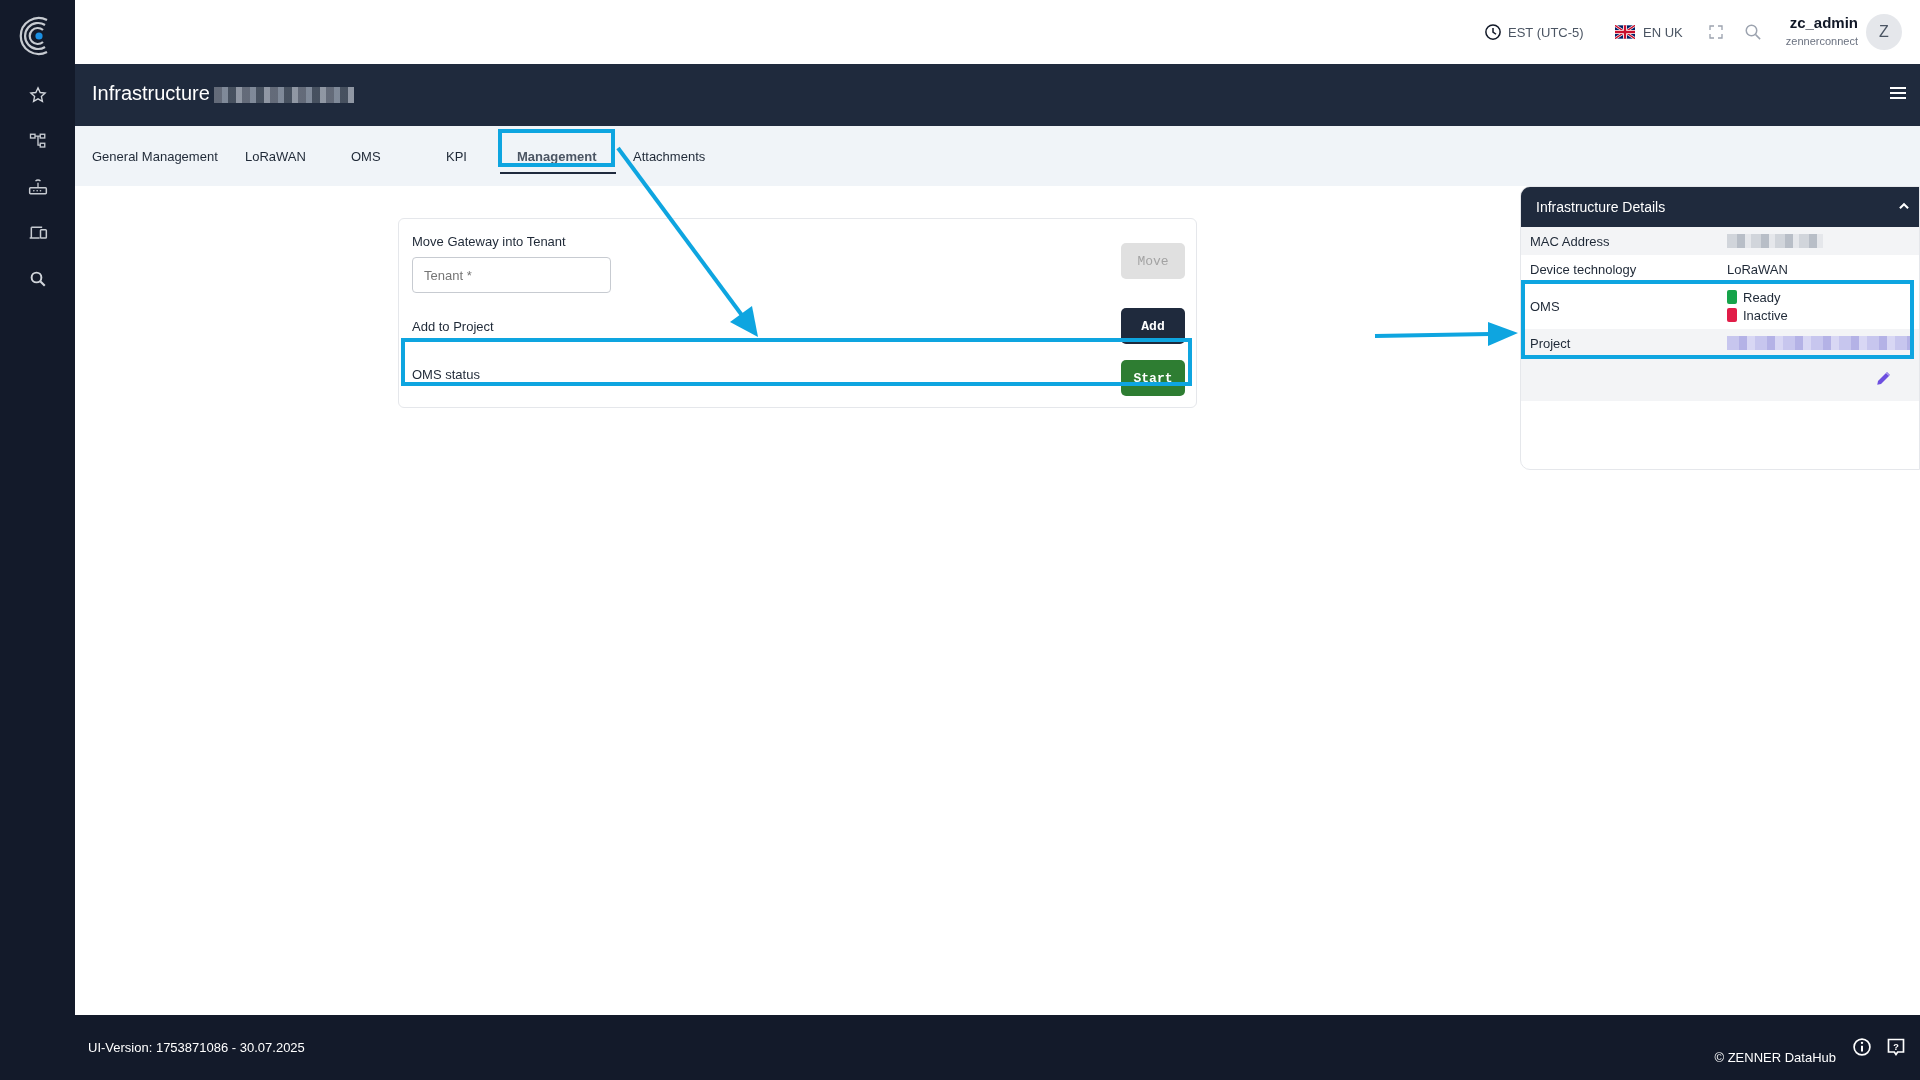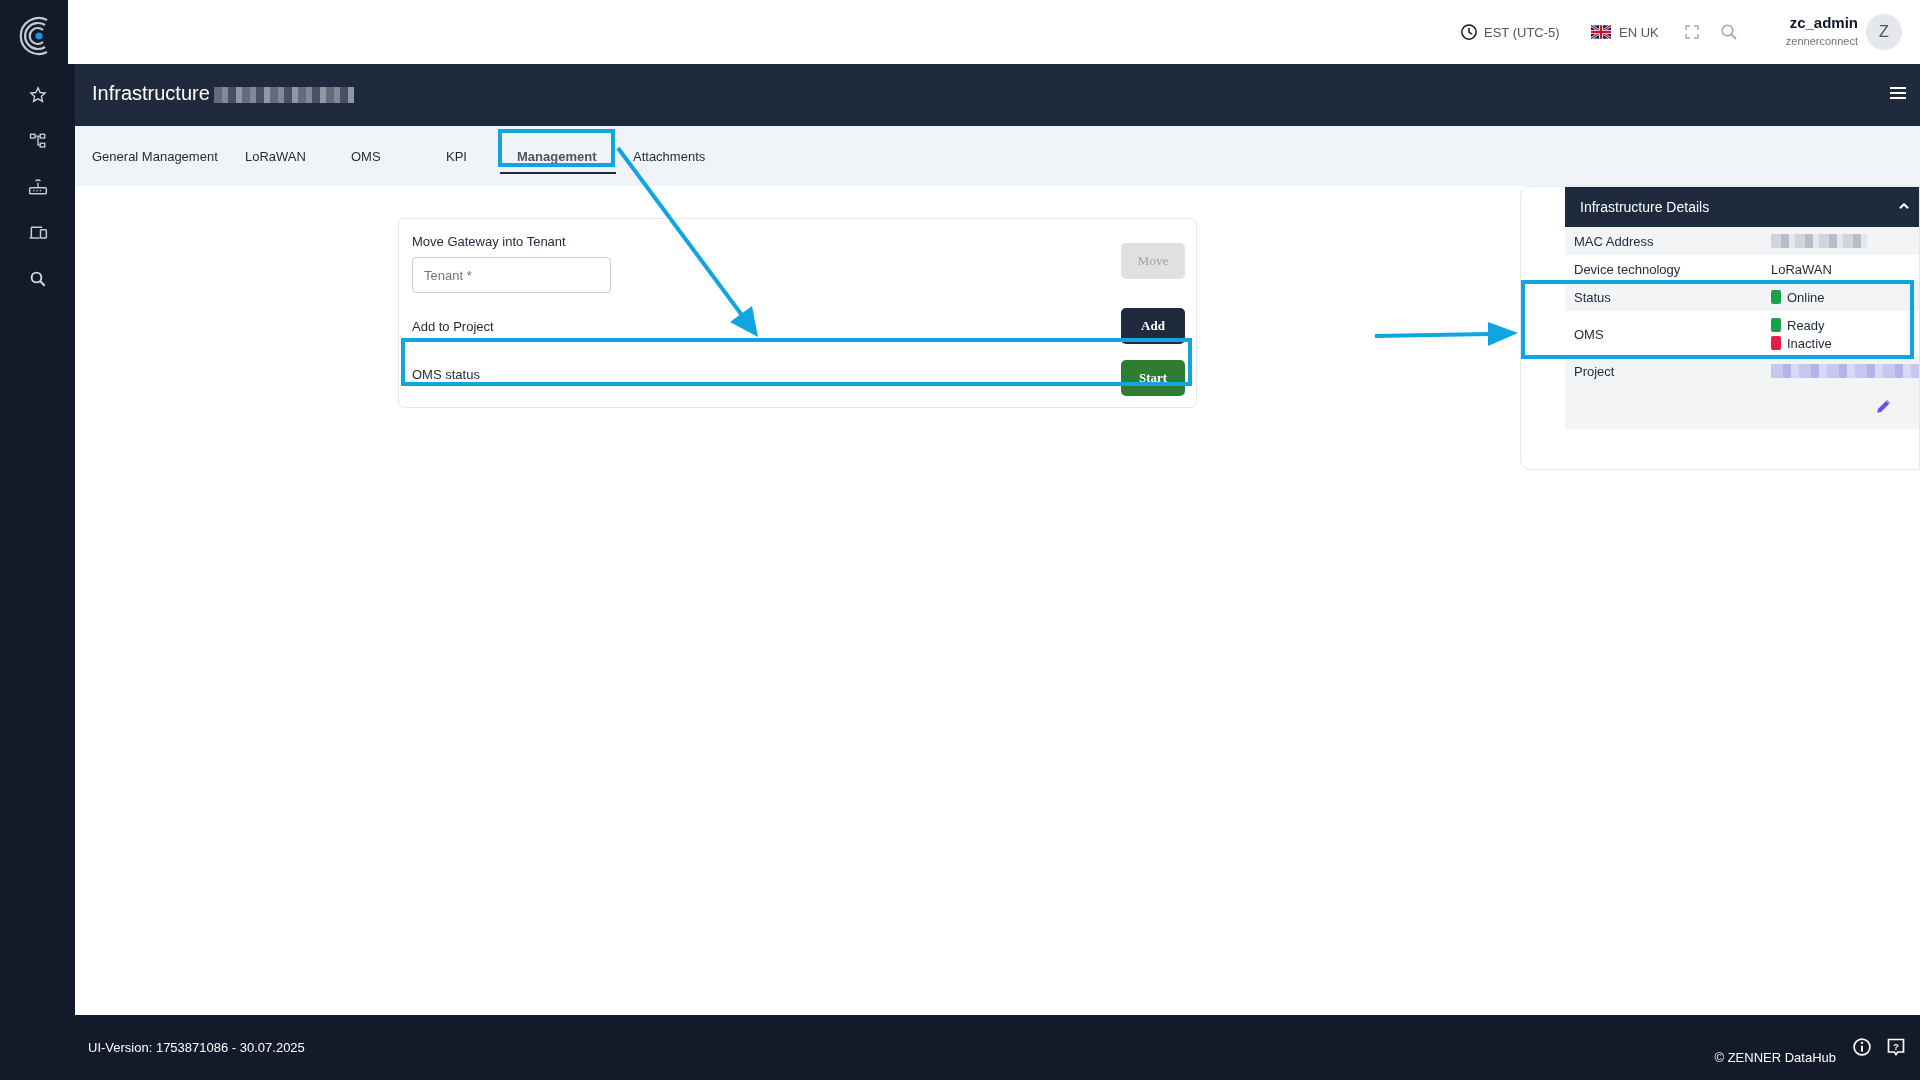--- a/index.html
+++ b/index.html
@@ -1,44 +1,44 @@
 <!DOCTYPE html>
 <html><head>
 <meta charset="utf-8">
 <style>
   * { box-sizing: border-box; margin: 0; padding: 0; }
   html, body { width: 1920px; height: 1080px; overflow: hidden; background: #ffffff;
     font-family: "Liberation Sans", "DejaVu Sans", sans-serif; color: #1f2937; }
   .sidebar { position: absolute; left: 0; top: 0; width: 75px; height: 1080px; background: #131a2a; }
   .sidebar .logo { position: absolute; left: 17px; top: 14px; width: 40px; height: 44px; }
   .sidebar .nav-icon { position: absolute; left: 27px; width: 22px; height: 22px; display: flex; align-items: center; justify-content: center; cursor: pointer; }
-  .topbar { position: absolute; left: 68px; top: 0; right: 0; height: 64px; background: #ffffff; }
+  .topbar { position: absolute; left: 92px; top: 0; right: 0; height: 64px; background: #ffffff; }
   .topbar .item { position: absolute; top: 0; height: 64px; display: flex; align-items: center; font-size: 13px; color: #4b5563; }
   .user-block { position: absolute; right: 62px; top: 14px; text-align: right; }
   .user-name { font-size: 15px; font-weight: bold; color: #111827; }
   .user-org { font-size: 11px; color: #6b7280; margin-top: 4px; }
   .avatar { position: absolute; right: 18px; top: 14px; width: 36px; height: 36px; border-radius: 50%; background: #e5e7eb; color: #4b5563; font-size: 16px; display: flex; align-items: center; justify-content: center; }
   .titlebar { position: absolute; left: 75px; top: 64px; right: 0; height: 62px; background: #1f2a3d; }
   .titlebar .title { position: absolute; left: 17px; top: 18px; font-size: 20px; color: #ffffff; }
   .blur-block { display: inline-block; vertical-align: middle; height: 16px; width: 140px; margin-left: 4px;
     background: repeating-linear-gradient(90deg, #6b7280 0 8px, #8a94a3 8px 14px, #4b5563 14px 22px, #9ca3af 22px 28px); opacity: .9; }
   .hamburger { position: absolute; right: 14px; top: 23px; width: 16px; height: 14px; cursor: pointer; }
   .hamburger span { display: block; height: 2px; background: #ffffff; margin-bottom: 3px; }
   .tabsbar { position: absolute; left: 75px; top: 126px; right: 0; height: 60px; background: #f0f4f8; }
   .tab { position: absolute; top: 0; height: 60px; display: flex; align-items: center; font-size: 13px; color: #1f2937; cursor: pointer; }
   .tab.active { color: #4b5563; font-weight: bold; }
   .tab-underline { position: absolute; left: 500px; top: 172px; width: 116px; height: 2px; background: #1f2a3d; }
   .card { position: absolute; left: 398px; top: 218px; width: 799px; height: 190px; border: 1px solid #e5e7eb; border-radius: 6px; background: #fff; }
   .card .label { position: absolute; left: 13px; font-size: 13px; color: #1f2937; }
   .tenant-input { position: absolute; left: 13px; top: 38px; width: 199px; height: 36px; border: 1px solid #c7cbd1; border-radius: 4px; padding: 16px 11px; font-size: 13px; color: #6b7280; background: #fff; font-family: inherit; }
-  .btn { position: absolute; right: 11px; width: 64px; height: 36px; border-radius: 5px; font-size: 13px; font-weight: bold; display: flex; align-items: center; justify-content: center; border: none; font-family: Liberation Serif, serif; cursor: pointer; }
+  .btn { position: absolute; right: 11px; width: 64px; height: 36px; border-radius: 5px; font-size: 13px; font-weight: bold; display: flex; align-items: center; justify-content: center; border: none; font-family: Liberation Mono, monospace; cursor: pointer; }
   .btn-move { top: 24px; background: #e0e0e0; color: #a3a3a3; font-weight: normal; }
   .btn-add { top: 89px; background: #1f2a3d; color: #ffffff; }
   .btn-start { top: 141px; background: #2e7d32; color: #ffffff; }
-  .details { position: absolute; left: 1520px; top: 186px; width: 400px; height: 284px; border: 1px solid #e5e7eb; border-radius: 10px 0 0 10px; overflow: hidden; background: #fff; padding-left: 44px; }
+  .details { position: absolute; left: 1520px; top: 186px; width: 400px; height: 284px; border: 1px solid #e5e7eb; border-radius: 10px 0 0 10px; overflow: hidden; background: #fff; }
   .details-header { height: 40px; background: #1f2a3d; color: #fff; font-size: 14px; display: flex; align-items: center; padding-left: 15px; position: relative; }
   .details-header .chev { position: absolute; right: 8px; top: 12px; width: 14px; height: 14px; cursor: pointer; }
   .drow { position: relative; height: 28px; font-size: 13px; display: flex; align-items: center; }
   .drow.alt { background: #f3f4f6; }
   .drow .k { position: absolute; left: 9px; }
   .drow .v { position: absolute; left: 206px; display: flex; align-items: center; }
   .dot { display: inline-block; width: 10px; height: 14px; border-radius: 2px; margin-right: 6px; }
   .blur-mac { width: 96px; height: 14px; background: repeating-linear-gradient(90deg,#d1d5db 0 10px,#b8bec7 10px 18px,#e5e7eb 18px 24px); }
   .blur-proj { width: 184px; height: 14px; background: repeating-linear-gradient(90deg,#c7c6ee 0 12px,#b4b2e6 12px 20px,#d8d7f4 20px 28px); }
   .details-footer { height: 44px; background: #f3f4f6; position: relative; }
@@ -173,27 +173,20 @@
   <div class="drow alt">
     <span class="k">MAC Address</span>
     <span class="v">
         <span class="blur-mac"></span>
       </span>
   </div>
   <div class="drow">
     <span class="k">Device technology</span>
     <span class="v">LoRaWAN</span>
   </div>
-  <div class="drow alt">
-    <span class="k">Status</span>
-    <span class="v">
-        <span class="dot" style="background:#16a34a"></span>
-        <span>Online</span>
-      </span>
-  </div>
   <div class="drow" style="height:46px">
     <span class="k">OMS</span>
     <span class="v" style="flex-direction:column; align-items:flex-start; top:5px">
       <span style="display:flex;align-items:center;height:18px">
           <span class="dot" style="background:#16a34a"></span>
           <span>Ready</span>
         </span>
       <span style="display:flex;align-items:center;height:18px">
           <span class="dot" style="background:#e11d48"></span>
           <span>Inactive</span>

